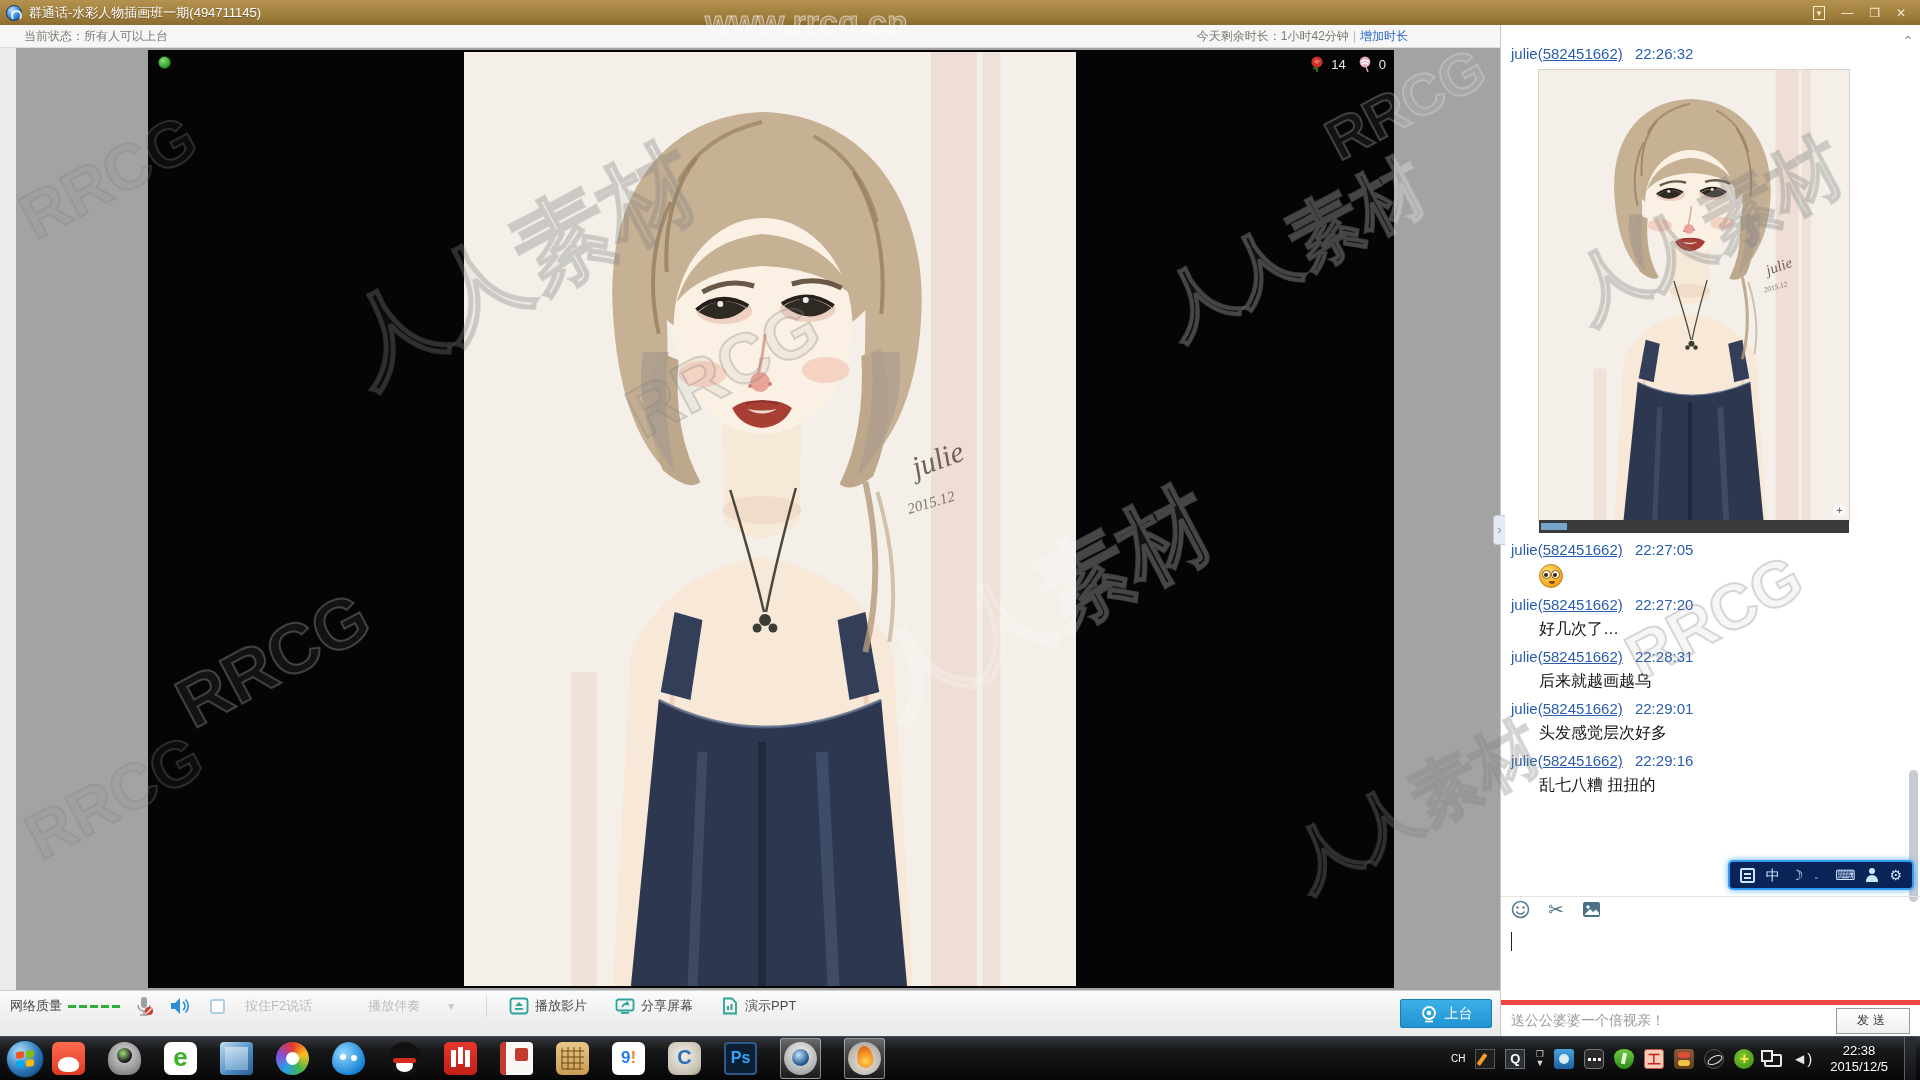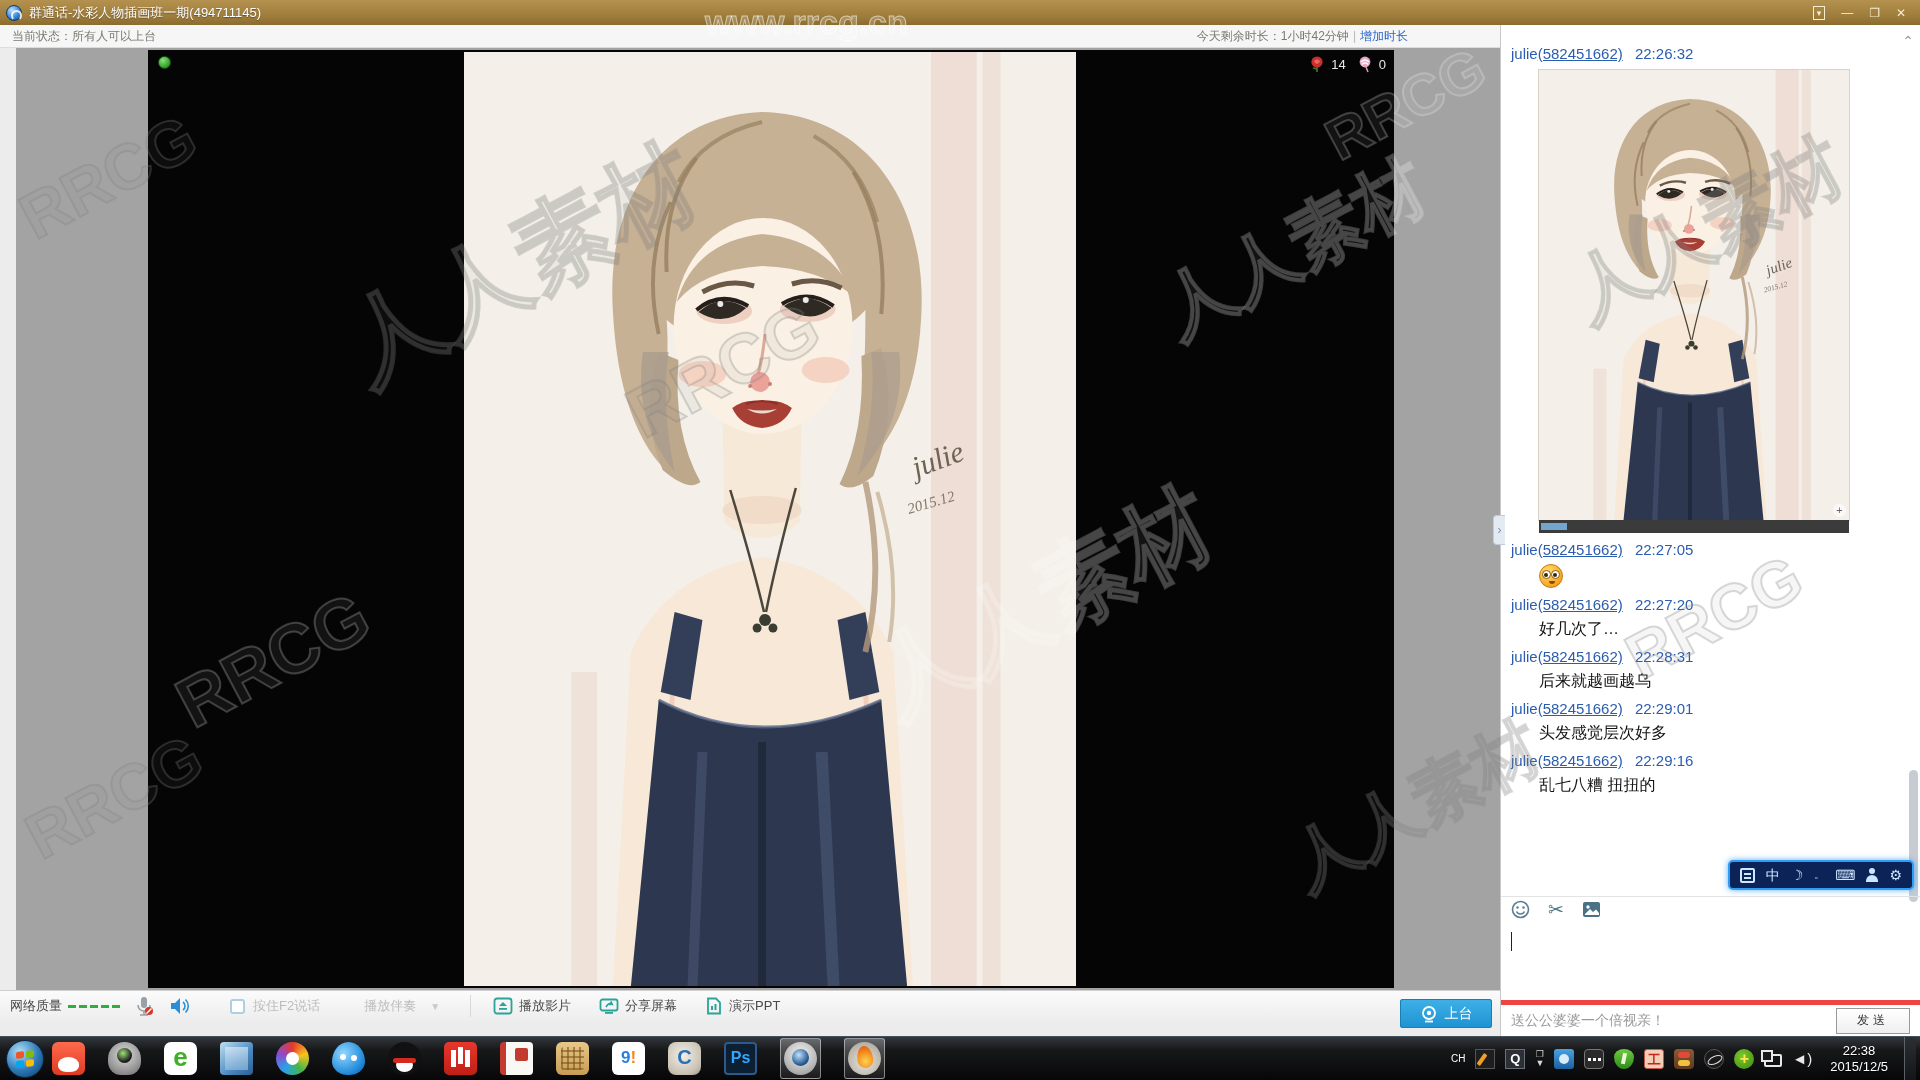--- a/index.html
+++ b/index.html
@@ -14,21 +14,21 @@
   .titlebar .app-icon::after { content:""; position:absolute; left:4px; top:4px; width:7px; height:7px;
     border-radius:50%; border:2px solid rgba(255,255,255,.85); border-bottom-color:transparent; }
   .titlebar .title { color:#fff; font-size:13px; margin-left:7px; text-shadow:0 1px 1px rgba(0,0,0,.35); }
   .win-controls { margin-left:auto; display:flex; align-items:center; gap:16px; padding-right:8px; }
   .win-btn { color:#f6ecd2; font-size:12px; line-height:12px; cursor:default; }
   .win-btn.boxed { border:1px solid #f6ecd2; padding:0 3px; font-size:9px; }
 
   
   .statusbar { position:absolute; left:0; top:25px; width:1500px; height:23px; background:#f6f6f6;
     border-bottom:1px solid #dcdcdc; display:flex; align-items:center; font-size:12px; color:#7a7a72; }
-  .statusbar .left { margin-left:12px; }
+  .statusbar .left { margin-left:24px; }
   .statusbar .right { position:absolute; right:92px; }
   .statusbar .link { color:#2a66c8; margin-left:4px; }
   .statusbar .divider { color:#b9b9b9; margin-left:4px; }
 
   
   .video-area { position:absolute; left:16px; top:48px; width:1500px; height:942px; background:#a3a3a3; }
   .stage { position:absolute; left:132px; top:2px; width:1246px; height:938px; background:#050505; }
   .artwork { position:absolute; left:316px; top:2px; width:612px; height:934px; }
   .artwork svg { width:100%; height:100%; display:block; }
   .presence-dot { position:absolute; left:10px; top:6px; width:13px; height:13px; border-radius:50%;
@@ -36,21 +36,21 @@
   .gifts { position:absolute; right:8px; top:5px; display:flex; align-items:center; gap:10px; color:#e8e8e8; font-size:13px; }
   .gift { display:flex; align-items:center; gap:5px; }
 
   
   .toolbar { position:absolute; left:0; top:990px; width:1500px; height:31px;
     background:linear-gradient(#fbfbfb,#ededed); border-top:1px solid #cfcfcf; display:flex; align-items:center; font-size:13px; color:#4a4a4a; }
   .net { display:flex; align-items:center; margin-left:10px; gap:2px; }
   .net .bars { display:flex; gap:3px; margin-left:4px; }
   .net .bar { width:8px; height:3px; background:#2fae3c; }
   .tb-icon { margin-left:14px; display:flex; align-items:center; }
-  .tb-group-disabled { display:flex; align-items:center; color:#bcbcbc; margin-left:40px; gap:8px;justify-content:flex-end; }
+  .tb-group-disabled { display:flex; align-items:center; color:#bcbcbc; margin-left:20px; gap:20px;justify-content:flex-end; }
   .chk { width:15px; height:15px; border:2px solid #aecfe3; border-radius:3px; background:#fff; }
   .dd-caret { color:#c9c9c9; font-size:10px; margin-left:6px; }
   .tb-sep { width:1px; height:22px; background:#d8d8d8; margin:0 22px 0 30px; }
   .tb-btn { display:flex; align-items:center; gap:6px; margin-right:28px; color:#4a4a4a; }
   .stage-btn { position:absolute; right:8px; top:8px; width:92px; height:29px; border-radius:3px;
     background:linear-gradient(#3fb1e8,#1e92d2); color:#fff; font-size:14px;
     display:flex; align-items:center; justify-content:center; gap:7px; box-shadow:inset 0 0 0 1px #1a7fb8; }
 
   
   .chat { position:absolute; left:1500px; top:25px; width:420px; height:1011px; background:#fff; border-left:1px solid #c9c9c9; }

